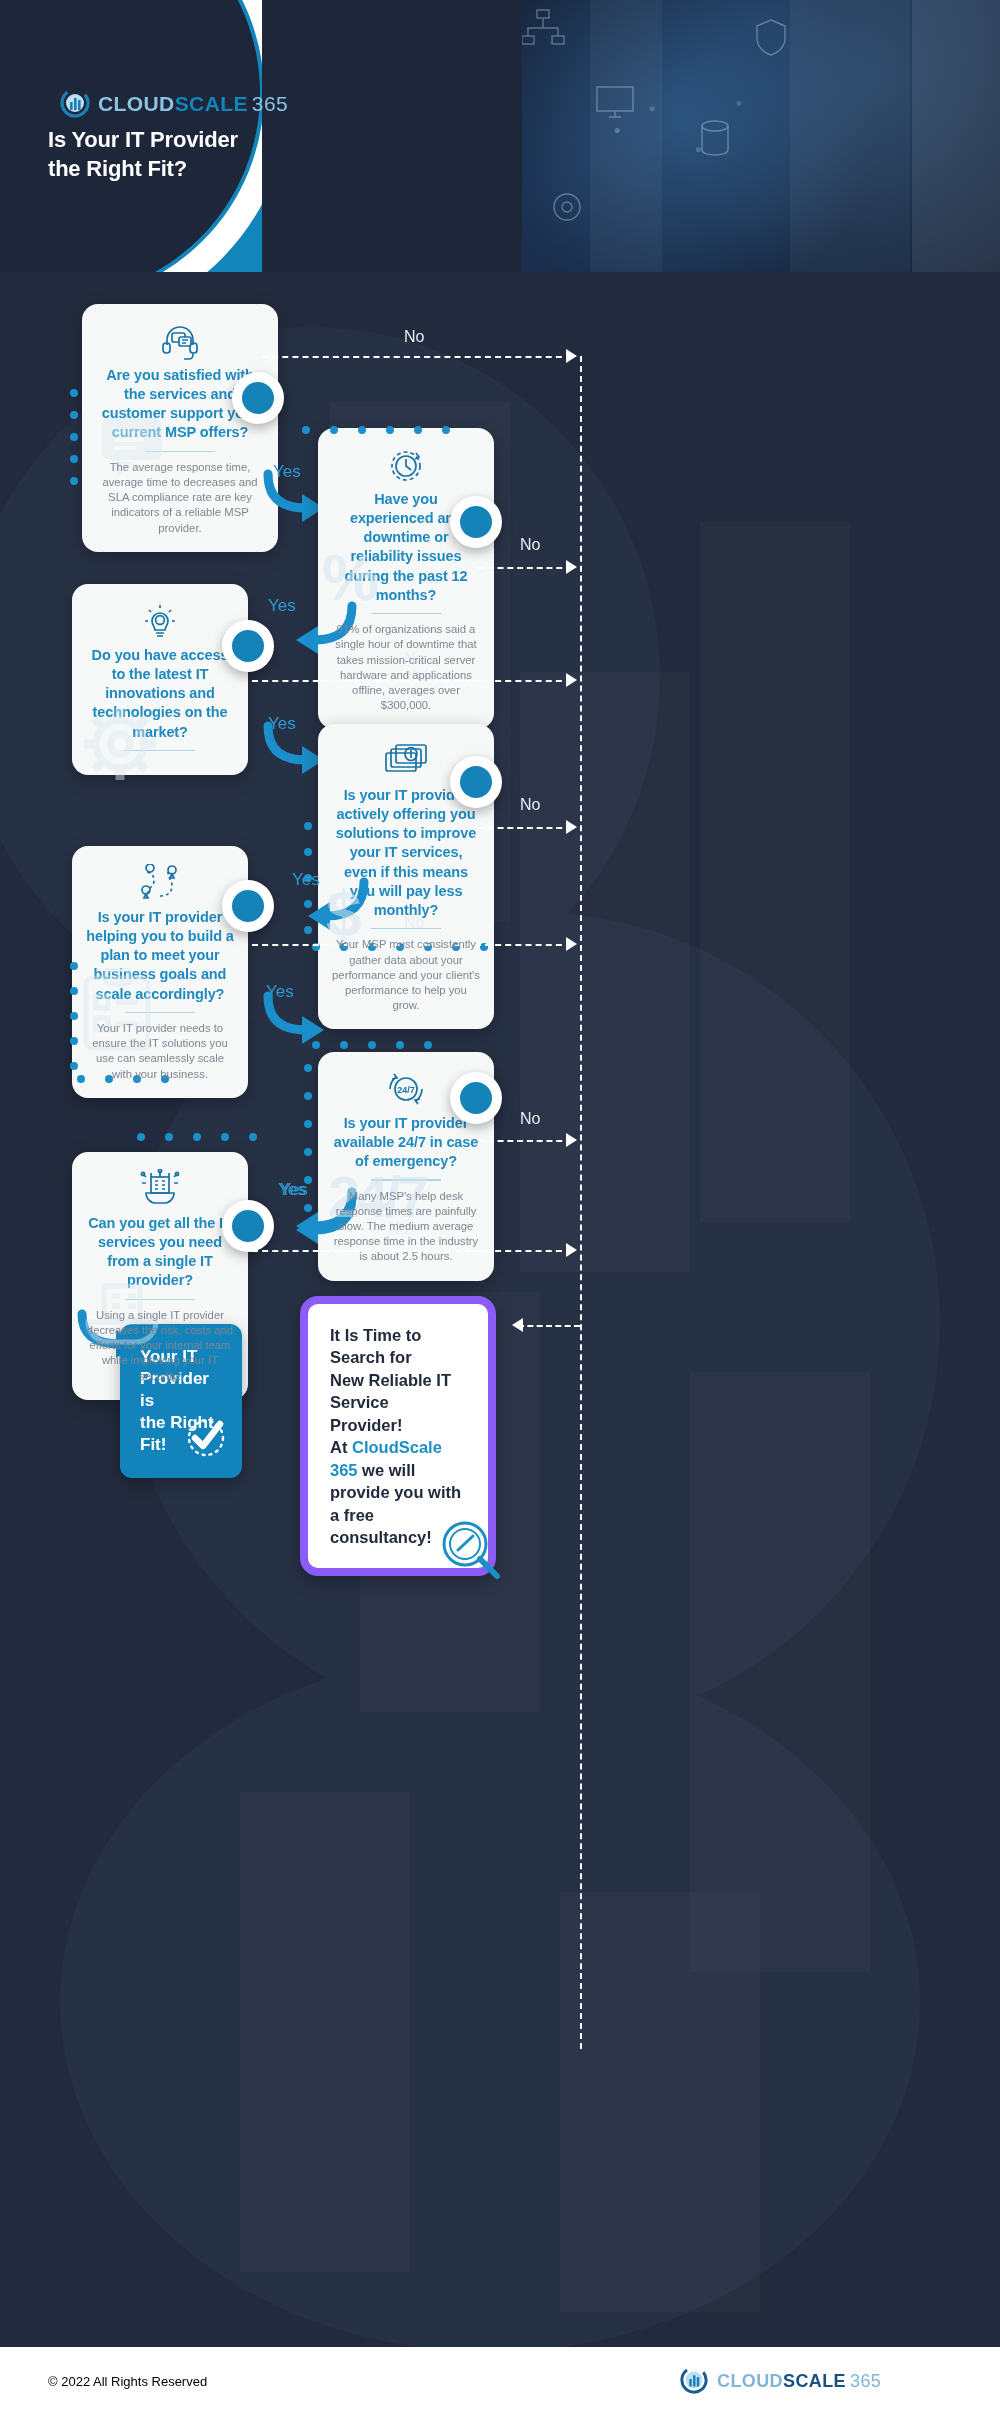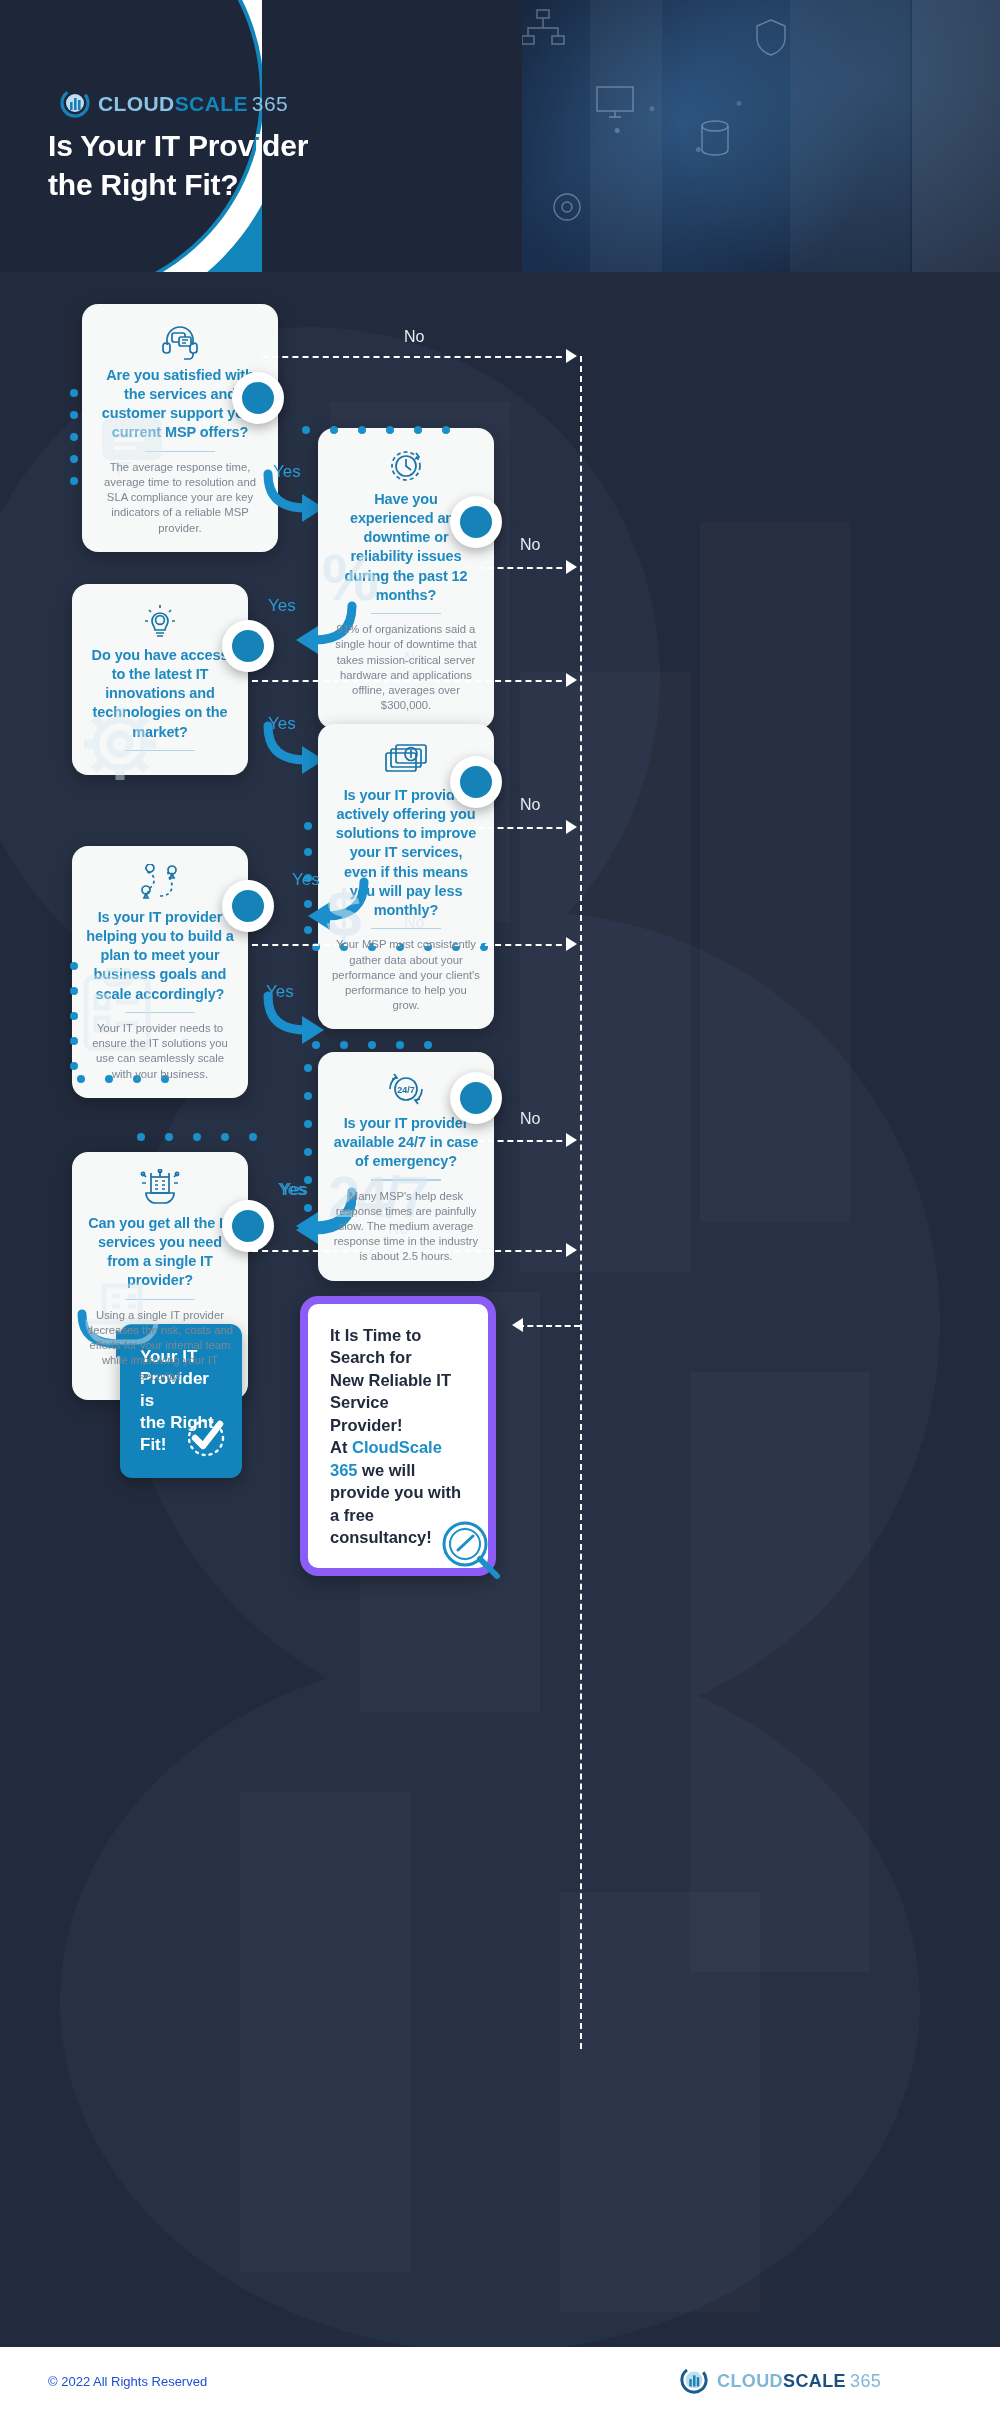--- a/index.html
+++ b/index.html
@@ -108,21 +108,21 @@
   .logo-mark { width:30px; height:30px; position:relative; flex:0 0 auto;}
   .logo-text { font-size:21px; font-weight:700; letter-spacing:.4px; line-height:1; }
   .logo-text .lt-a { color:#8cc2e4; }
   .logo-text .lt-b { color:#1285bb; }
   .logo-text .lt-c { color:#8cc2e4; font-weight:400; margin-left:4px;}
 
   .hdr-title {
     position:absolute; left:48px; top:126px;
     width:340px;
     color:#ffffff;
-    font-size:30px; font-weight:700; line-height:1.3;
+    font-size:22px; font-weight:700; line-height:1.3;
     letter-spacing:-.2px;
   }
 
   
   .body-bg {
     position:absolute; left:0; top:272px; width:1000px; height:2075px;
     background:#222b3d;
     overflow:hidden;
   }
   .bg-circle{
@@ -249,21 +249,21 @@
 
   
   .footer {
     position:absolute; left:0; top:2347px;
     width:1000px; height:68px;
     background:#ffffff;
     display:flex; align-items:center;
   }
   .footer-copy {
     position:absolute; left:48px;
-    color:#1d4ed8; font-size:13px;
+    color:#000000; font-size:13px;
   }
   .footer-logo {
     position:absolute; left:680px;
     display:flex; align-items:center; gap:7px;
   }
   .footer-logo .logo-text { font-size:18px; }
 </style>
 </head>
 <body>
 
@@ -369,21 +369,21 @@
       </div>
       <div class="card-q">Are you satisfied with the services and customer support your current MSP offers?</div>
       <div class="card-rule"></div>
       <div class="card-wm-svg" style="left:18px;top:112px">
         <svg width="86" height="74" viewBox="0 0 86 74">
             <rect x="2" y="2" width="60" height="42" rx="8" fill="#dfeaf1" stroke="none"></rect>
             <path d="M14 46l4 14 14-14z" fill="#dfeaf1" stroke="none"></path>
             <path d="M14 16h36M14 24h30M14 32h22" stroke="#f7f8f8" stroke-width="4"></path>
           </svg>
       </div>
-      <div class="card-note">The average response time, average time to resolution and SLA compliance your are key indicators of a reliable MSP provider.</div>
+      <div class="card-note">The average response time, average time to decreases and SLA compliance rate are key indicators of a reliable MSP provider.</div>
     </div>
     <div class="node-dot" style="left:232px; top:100px;">
         <i></i>
       </div>
 
     <div class="lbl" style="left:404px; top:56px;">No</div>
     <div class="dline-h" style="left:262px; top:84px; width:310px;"></div>
     <div class="arrow-head" style="left:566px; top:77px;"></div>
     <div class="dline-v" style="left:580px; top:84px; height:1693px;"></div>
 

